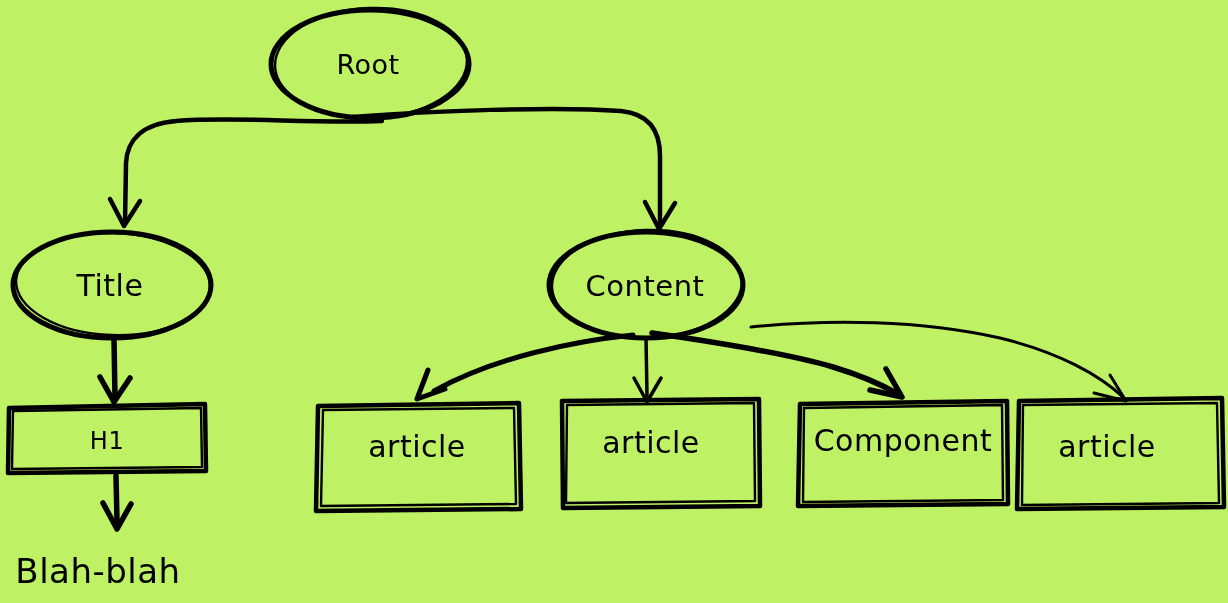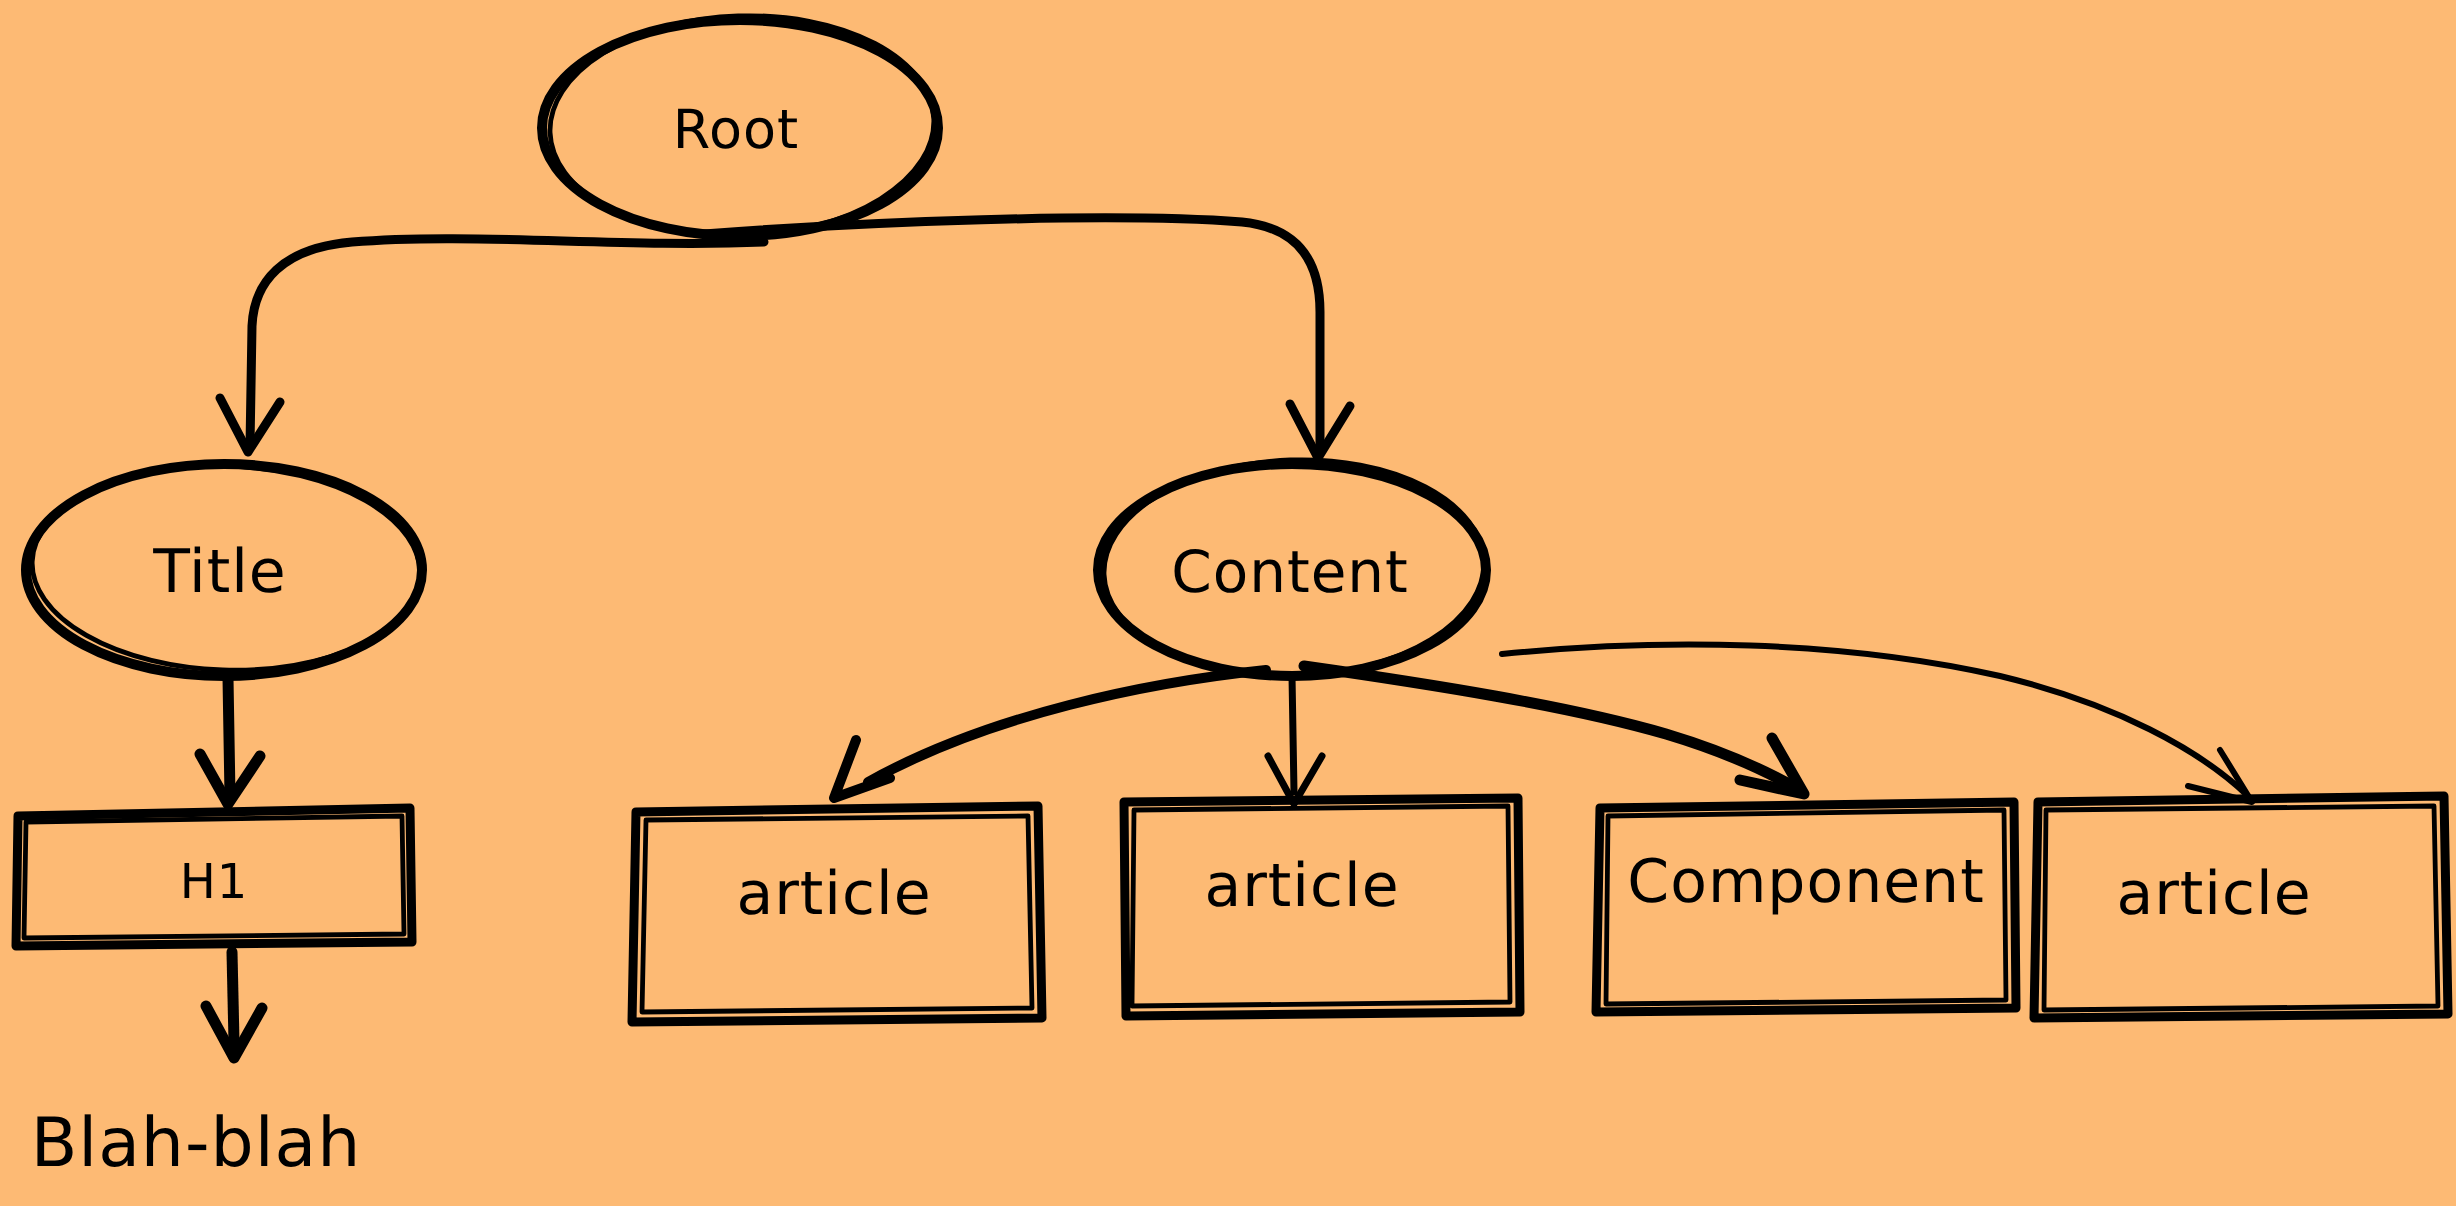--- a/index.html
+++ b/index.html
@@ -4,21 +4,21 @@
 <style>
   html, body {
     margin: 0;
     padding: 0;
     background: #ffffff;
   }
   .canvas {
     position: relative;
     width: 1228px;
     height: 603px;
-    background: #fdba74;
+    background: #bef264;
     overflow: hidden;
   }
   svg { display: block; }
   .stroke {
     fill: none;
     stroke: #000000;
     stroke-linecap: round;
     stroke-linejoin: round;
   }
   .w3  { stroke-width: 3; }

